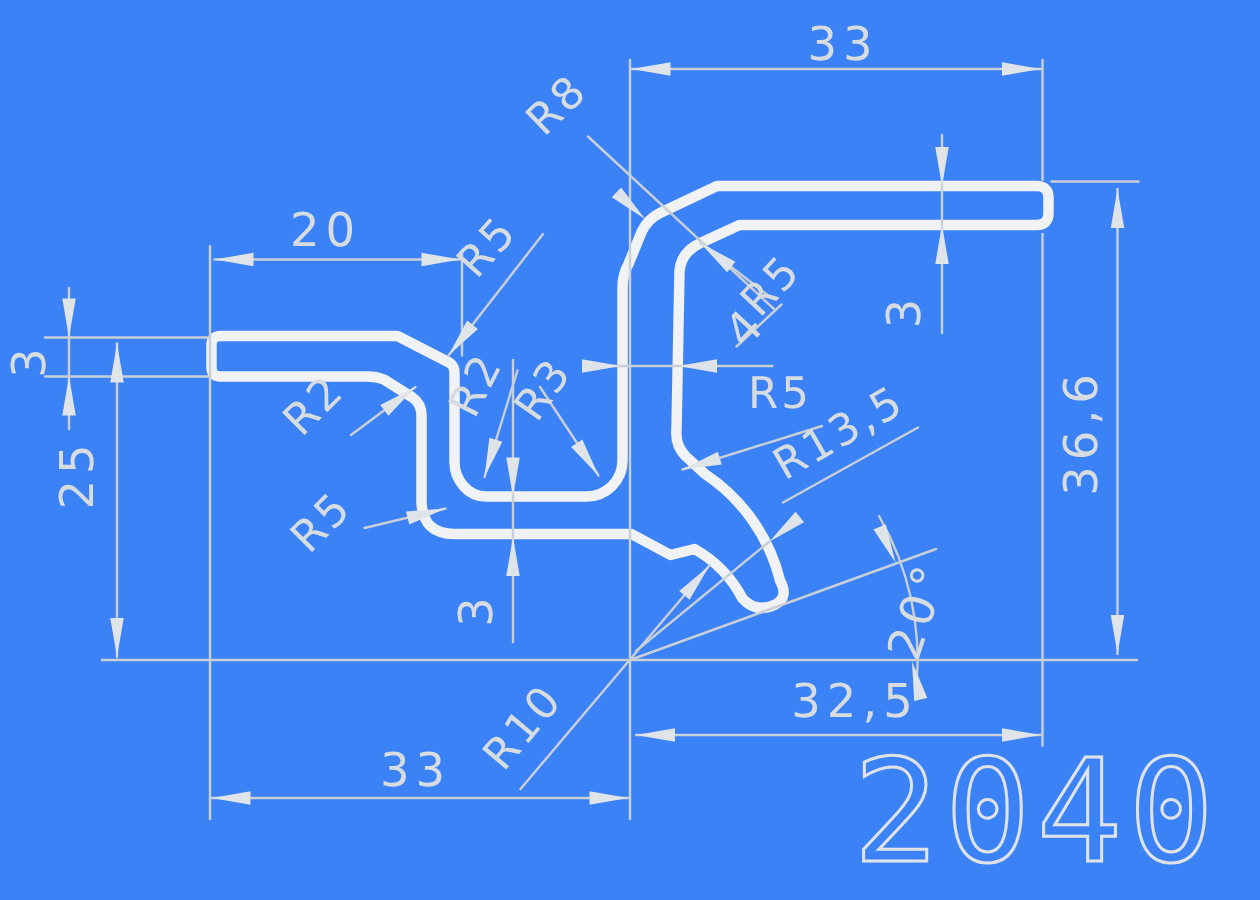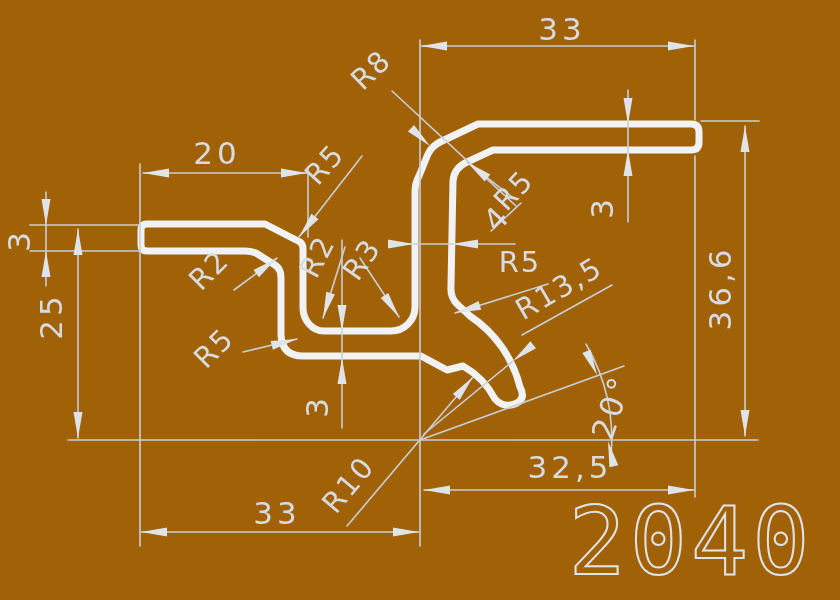--- a/index.html
+++ b/index.html
@@ -1,17 +1,17 @@
 <!DOCTYPE html>
 <html><head>
 <meta charset="utf-8">
 <style>
   html,body{margin:0;padding:0;background:#22262c;}
   body{font-family:"DejaVu Sans", "Liberation Sans", sans-serif;}
-  .stage{width:840px;height:600px;position:relative;overflow:hidden;background:#a16207;}
+  .stage{width:840px;height:600px;position:relative;overflow:hidden;background:#3b82f6;}
   svg{display:block;}
   .profile{fill:none;stroke:#f0f2f4;stroke-width:7;stroke-linejoin:round;stroke-linecap:round;}
   .dim{fill:none;stroke:#c9cfd6;stroke-width:1.6;stroke-linecap:round;}
   .arrow{fill:#dfe4e8;stroke:none;}
   .dimtext{fill:#d7dce0;font-size:31px;letter-spacing:4px;}
   .radtext{fill:#d7dce0;font-size:29px;letter-spacing:2px;}
   .parttext{fill:none;stroke:#dfe3e7;stroke-width:2;font-family:"DejaVu Sans Mono","Liberation Mono",monospace;font-size:95px;letter-spacing:4px;}
   text{text-anchor:middle;}
 </style>
 </head>

